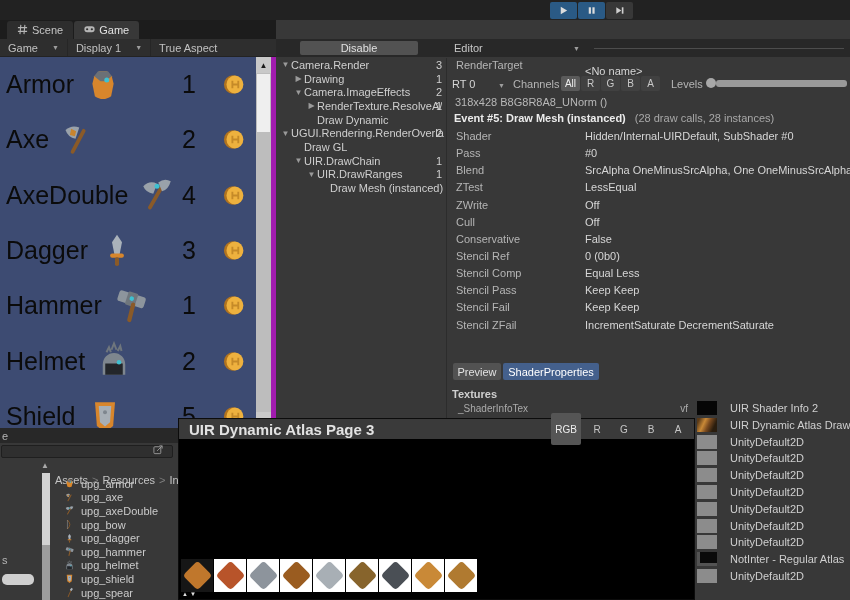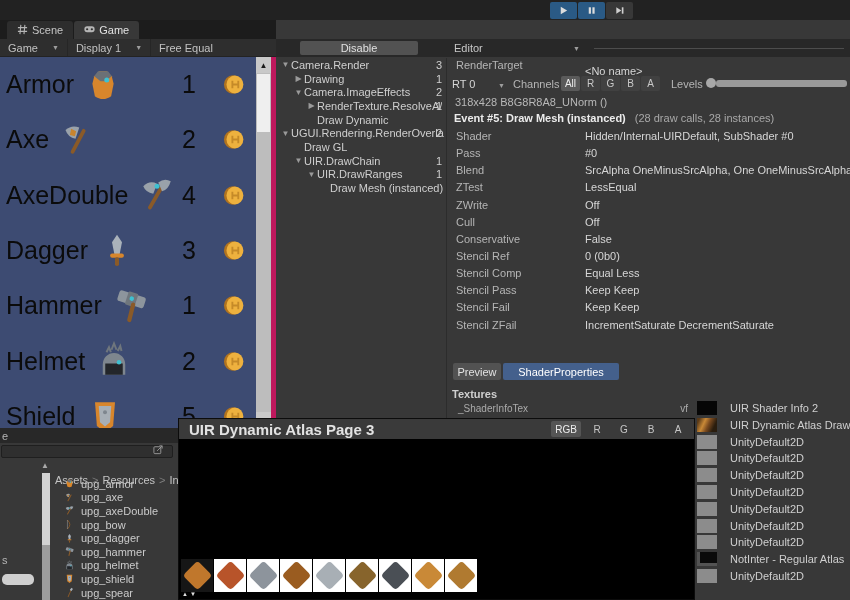--- a/index.html
+++ b/index.html
@@ -17,21 +17,21 @@
   
   .tabstrip { position:absolute; left:0; top:0; right:0; height:19px; background:#1c1c1c; display:flex; align-items:flex-end; }
   .tab { height:18px; display:flex; align-items:center; gap:4px; padding:0 10px; background:#2d2d2d;
          font-size:11px; color:#c5c5c5; margin-right:1px; border-radius:3px 3px 0 0; }
   .tab.active { background:#383838; color:#e2e2e2; }
   .tab.blue-top { box-shadow:inset 0 2px 0 0 #3e7cb8; }
   .tab svg { width:11px; height:11px; }
   .kebab { position:absolute; right:4px; top:2px; color:#c0c0c0; font-size:12px; }
 
   
-  .game-panel { position:absolute; left:0; top:20px; width:297px; height:408px; background:#be185d; overflow:hidden; }
+  .game-panel { position:absolute; left:0; top:20px; width:297px; height:408px; background:#a21caf; overflow:hidden; }
   .game-toolbar { position:absolute; left:0; top:19px; right:0; height:18px; background:#2e2e2e;
                   display:flex; align-items:center; font-size:11px; color:#c2c2c2; border-bottom:1px solid #232323; }
   .gt-item { display:flex; align-items:center; gap:14px; padding:0 8px; height:100%; border-right:1px solid #262626; }
   .gt-item:last-child { border-right:none; }
   .caret { font-size:7px; color:#9d9d9d; }
   .game-view { position:absolute; left:0; top:37px; width:256px; bottom:0; background:#3d4b72; overflow:hidden; }
   .game-row { position:relative; height:55.3px; display:flex; align-items:center; }
   .gr-label { font-size:25px; color:#0b0b0b; margin-left:6px; letter-spacing:0; }
   .item-icon { margin-left:9px; display:flex; }
   .item-icon svg { width:40px; height:40px; }
@@ -72,39 +72,39 @@
   .buffer-info { color:#b8b8b8; }
   .ev-title { color:#ececec; font-weight:bold; }
   .ev-stats { color:#a8a8a8; margin-left:9px; }
   .prop-rows { position:absolute; left:0; right:0; top:71px; }
   .prop-row { position:relative; height:17.15px; }
   .prop-row .detail-label { position:absolute; left:8px; top:2px; }
   .prop-row .detail-value { position:absolute; left:137px; top:2px; }
   .fd-btn { position:absolute; top:306px; height:17px; border-radius:2px; font-size:11px; color:#e2e2e2;
             display:flex; align-items:center; justify-content:center; }
   .fd-btn.preview { left:5px; width:48px; background:#525252; }
-  .fd-btn.shaderprops { left:55px; width:116px; background:#44608c; color:#fff; }
+  .fd-btn.shaderprops { left:55px; width:96px; background:#44608c; color:#fff; }
   .tex-header { position:absolute; left:4px; top:331px; color:#cfcfcf; font-weight:bold; }
   .tex-rows { position:absolute; left:0; right:0; top:343px; }
   .tex-row { position:relative; height:16.8px; }
   .tex-prop { position:absolute; left:10px; top:3px; font-size:10px; color:#ababab; }
   .tex-flag { position:absolute; left:216px; top:3px; width:24px; text-align:right; font-size:10px; color:#ababab; }
   .thumb { position:absolute; left:249px; top:1px; width:20px; height:14px; background:#555; }
   .thumb.black { background:#060606; }
   .thumb.gray { background:#8c8c8c; }
   .thumb.atlas { background:linear-gradient(115deg,#5a3a18 10%,#c98937 35%,#7a4a1f 55%,#2a1d0e 80%); }
   .thumb.font { background:#0a0a0a; box-shadow:inset 3px -3px 0 0 rgba(220,220,220,0.35); }
   .tex-name { position:absolute; left:282px; top:2px; color:#cfcfcf; white-space:nowrap; }
 
   
   .float-win { position:absolute; left:178px; top:418px; width:517px; height:182px; background:#000;
                border:1px solid #0c0c0c; z-index:5; }
   .fw-header { position:absolute; left:0; top:0; right:0; height:20px; background:#3a3a3a; display:flex; align-items:center; }
   .fw-title { font-size:15px; font-weight:bold; color:#e2e2e2; margin-left:10px; flex:1; }
-  .fw-btn { height:16px; min-width:22px; padding:0 4px; margin-right:5px; display:flex; align-items:center; justify-content:center;
+  .fw-btn { height:32px; min-width:22px; padding:0 4px; margin-right:5px; display:flex; align-items:center; justify-content:center;
             font-size:10px; color:#c6c6c6; border-radius:2px; }
   .fw-btn.sel { background:#555; color:#eee; }
   .fw-strip { position:absolute; left:2px; top:140px; height:33px; display:flex; gap:1px; }
   .strip-thumb { width:32px; height:33px; display:flex; }
   .strip-blob { width:21px; height:21px; margin:auto; transform:rotate(45deg); border-radius:4px; }
   .fw-mips { position:absolute; left:3px; bottom:2px; font-size:6px; color:#e0e0e0; letter-spacing:2px; }
 
   
   .project-panel { position:absolute; left:0; top:428px; width:178px; height:172px; background:#383838; overflow:hidden; }
   .pp-tabstrip { position:absolute; left:0; top:0; right:0; height:15px; background:#282828; font-size:11px;
@@ -176,21 +176,21 @@
     <div class="game-toolbar">
       <div class="gt-item">
         <span>Game</span>
         <span class="caret">▼</span>
       </div>
       <div class="gt-item">
         <span>Display 1</span>
         <span class="caret">▼</span>
       </div>
       <div class="gt-item">
-        <span>Free Equal</span>
+        <span>True Aspect</span>
       </div>
     </div>
     <div class="game-view">
 
         <div class="game-row">
           <span class="gr-label">Armor</span>
           <span class="item-icon">
             <svg viewBox="0 0 32 32">
               <path d="M9 9 L13 5 h6 l4 4 1.5 6 -2 10 c-4 3 -9 3 -13 0 L7.5 15 Z" fill="#d8862c"></path>
               <path d="M12 5 h8 l3 4 -5 4 h-4 L9 9 Z" fill="#6b7076"></path>

